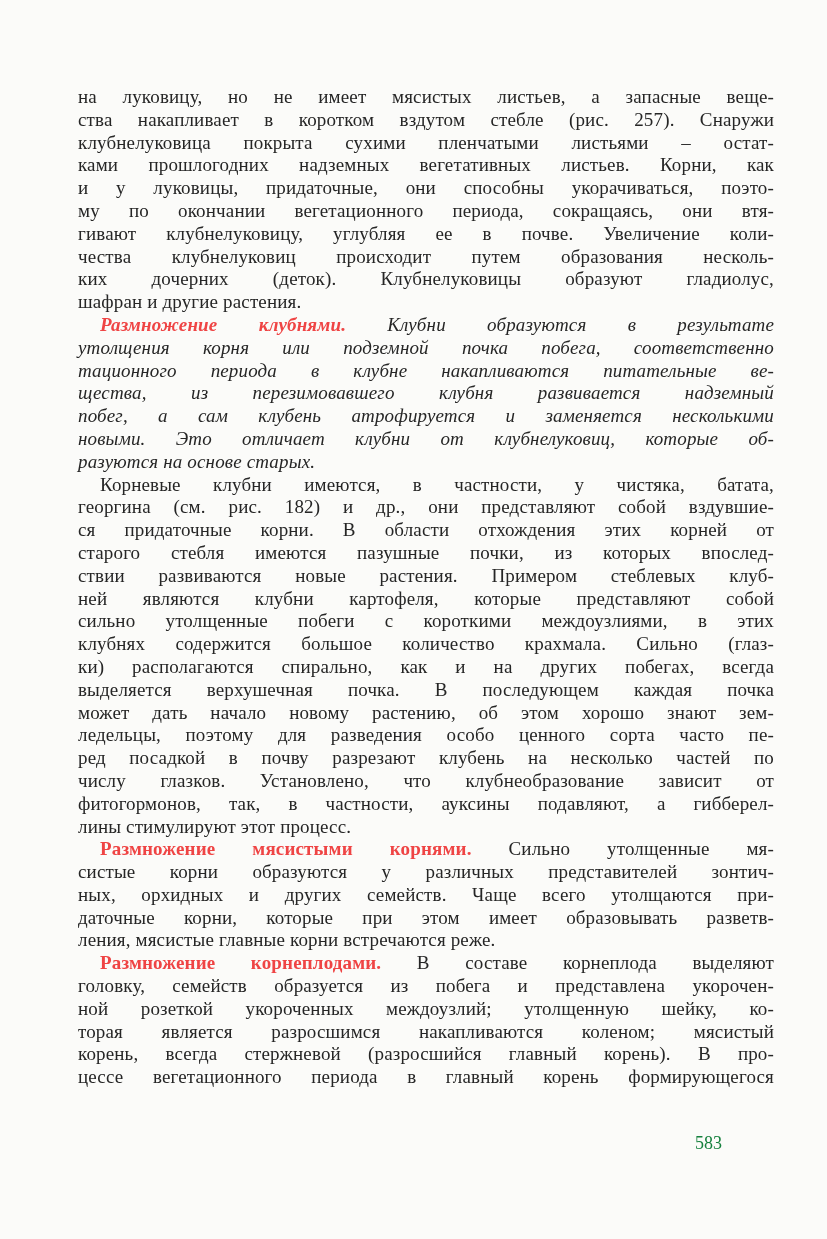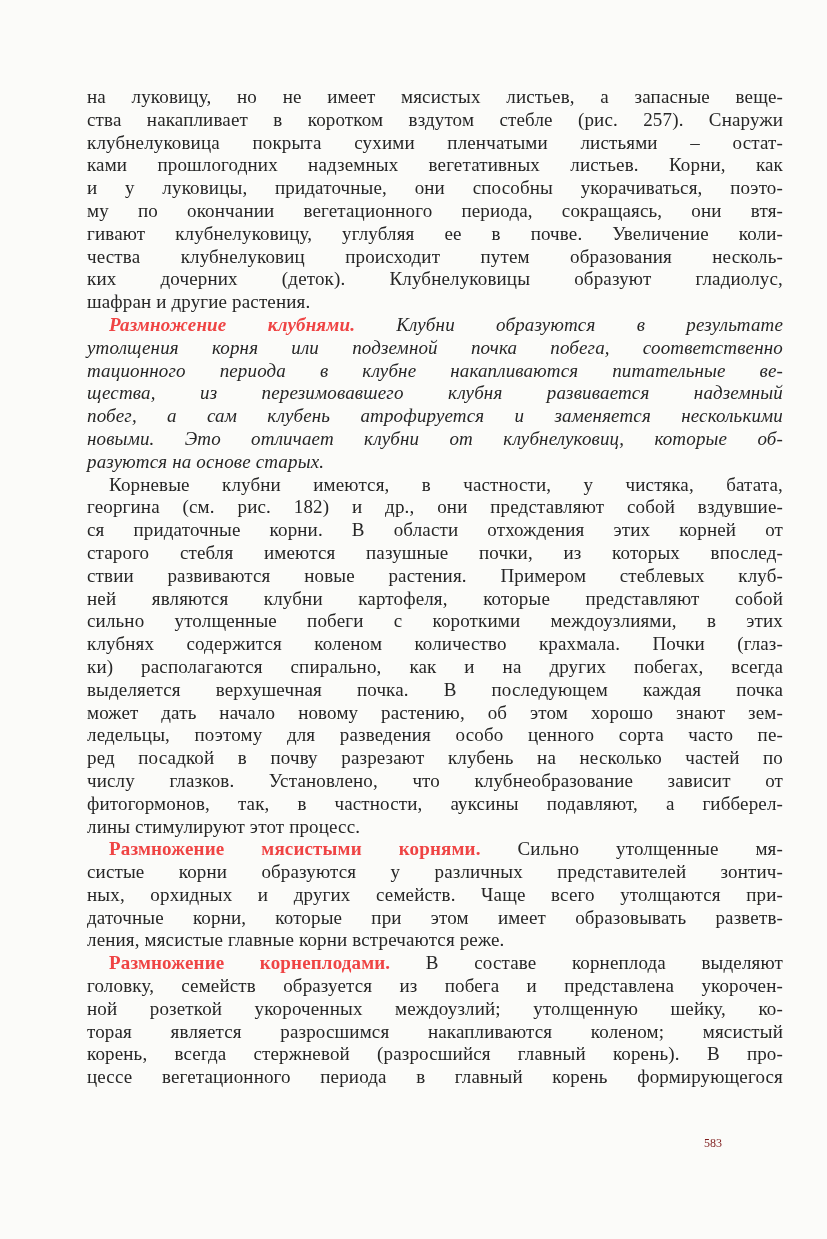--- a/index.html
+++ b/index.html
@@ -10,21 +10,21 @@
     position: relative;
     width: 827px;
     height: 1239px;
     background: #fbfbf9;
     overflow: hidden;
     font-family: "Liberation Serif", "DejaVu Serif", serif;
     color: #262626;
   }
   .text-block {
     position: absolute;
-    left: 87px;
+    left: 78px;
     top: 86px;
     width: 696px;
   }
   .para {
     margin: 0;
     padding: 0;
   }
   .para.italic {
     font-style: italic;
   }
@@ -46,23 +46,23 @@
     text-indent: 22px;
   }
   .line b {
     font-weight: 700;
     color: #ef4444;
   }
   .folio {
     position: absolute;
     top: 1133px;
     right: 105px;
-    font-size: 12px;
+    font-size: 18px;
     line-height: 20px;
-    color: #7f1d1d;
+    color: #15803d;
   }
 </style>
 </head>
 <body>
 
 <div class="page">
   <div class="text-block">
       <div class="para roman">
         <div class="line">на луковицу, но не имеет мясистых листьев, а запасные веще-</div>
         <div class="line">ства накапливает в коротком вздутом стебле (рис. 257). Снаружи</div>
@@ -85,21 +85,21 @@
         <div class="line last">разуются на основе старых.</div>
       </div>
       <div class="para roman">
         <div class="line first">Корневые клубни имеются, в частности, у чистяка, батата,</div>
         <div class="line">георгина (см. рис. 182) и др., они представляют собой вздувшие-</div>
         <div class="line">ся придаточные корни. В области отхождения этих корней от</div>
         <div class="line">старого стебля имеются пазушные почки, из которых впослед-</div>
         <div class="line">ствии развиваются новые растения. Примером стеблевых клуб-</div>
         <div class="line">ней являются клубни картофеля, которые представляют собой</div>
         <div class="line">сильно утолщенные побеги с короткими междоузлиями, в этих</div>
-        <div class="line">клубнях содержится коленом количество крахмала. Почки (глаз-</div>
+        <div class="line">клубнях содержится большое количество крахмала. Сильно (глаз-</div>
         <div class="line">ки) располагаются спирально, как и на других побегах, всегда</div>
         <div class="line">выделяется верхушечная почка. В последующем каждая почка</div>
         <div class="line">может дать начало новому растению, об этом хорошо знают зем-</div>
         <div class="line">ледельцы, поэтому для разведения особо ценного сорта часто пе-</div>
         <div class="line">ред посадкой в почву разрезают клубень на несколько частей по</div>
         <div class="line">числу глазков. Установлено, что клубнеобразование зависит от</div>
         <div class="line">фитогормонов, так, в частности, ауксины подавляют, а гибберел-</div>
         <div class="line last">лины стимулируют этот процесс.</div>
       </div>
       <div class="para roman">

